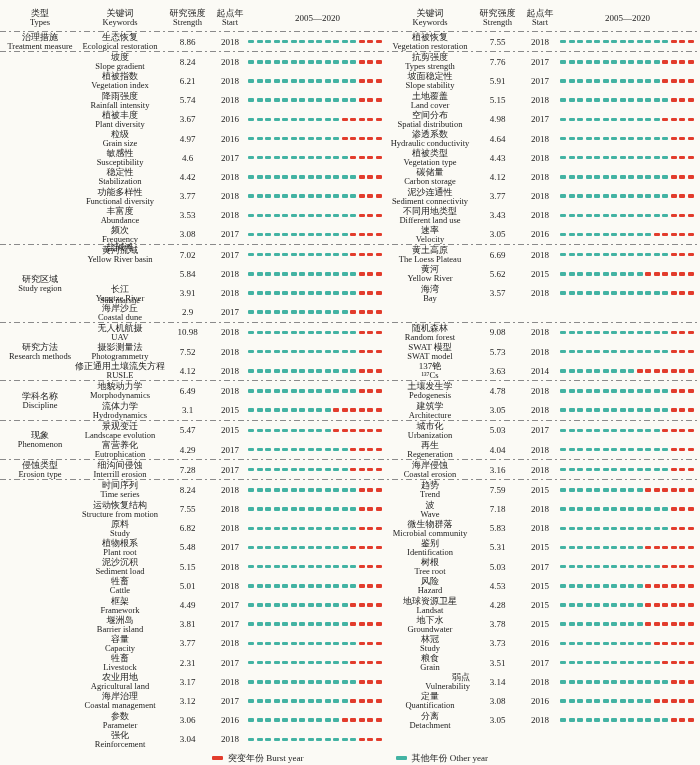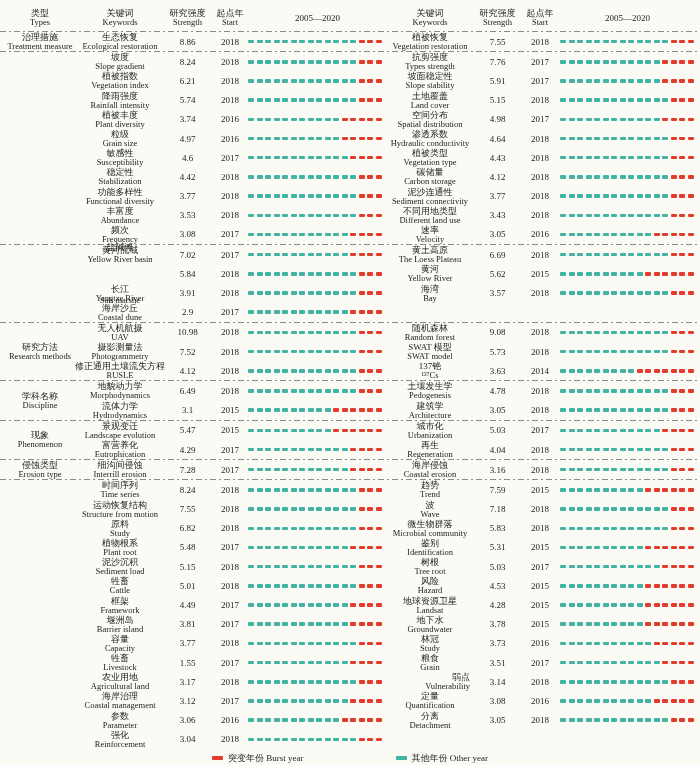--- a/index.html
+++ b/index.html
@@ -309,21 +309,21 @@
             <span class="seg" style="background: rgb(67, 179, 163);"></span>
             <span class="seg" style="background: rgb(226, 60, 44);"></span>
             <span class="seg" style="background: rgb(226, 60, 44);"></span>
             <span class="seg" style="background: rgb(226, 60, 44);"></span>
           </div>
         </div>
         <div class="kw" style="grid-area: 4 / 2;">
           <span class="zh">植被丰度</span>
           <span class="en">Plant diversity</span>
         </div>
-        <div class="num" style="grid-area: 4 / 3;">3.74</div>
+        <div class="num" style="grid-area: 4 / 3;">3.67</div>
         <div class="num" style="grid-area: 4 / 4;">2016</div>
         <div class="bar-cell left" style="grid-area: 4 / 5;">
           <div class="bar">
             <span class="seg" style="background: rgb(67, 179, 163);"></span>
             <span class="seg" style="background: rgb(67, 179, 163);"></span>
             <span class="seg" style="background: rgb(67, 179, 163);"></span>
             <span class="seg" style="background: rgb(67, 179, 163);"></span>
             <span class="seg" style="background: rgb(67, 179, 163);"></span>
             <span class="seg" style="background: rgb(67, 179, 163);"></span>
             <span class="seg" style="background: rgb(67, 179, 163);"></span>
@@ -672,20 +672,24 @@
             <span class="seg" style="background: rgb(226, 60, 44);"></span>
             <span class="seg" style="background: rgb(226, 60, 44);"></span>
             <span class="seg" style="background: rgb(226, 60, 44);"></span>
             <span class="seg" style="background: rgb(226, 60, 44);"></span>
             <span class="seg" style="background: rgb(226, 60, 44);"></span>
           </div>
         </div>
       </div>
       <div class="sep"></div>
       <div class="grid group">
+        <div class="types-cell" style="grid-area: 1 / 1 / span 4;">
+          <span class="zh">研究区域</span>
+          <span class="en">Study region</span>
+        </div>
         <div class="kw" style="grid-area: 1 / 2;">
           <span class="zh">黄河流域</span>
           <span class="en">Yellow River basin</span>
         </div>
         <div class="num" style="grid-area: 1 / 3;">7.02</div>
         <div class="num" style="grid-area: 1 / 4;">2017</div>
         <div class="bar-cell left" style="grid-area: 1 / 5;">
           <div class="bar">
             <span class="seg" style="background: rgb(67, 179, 163);"></span>
             <span class="seg" style="background: rgb(67, 179, 163);"></span>
@@ -1773,21 +1777,21 @@
             <span class="seg" style="background: rgb(226, 60, 44);"></span>
             <span class="seg" style="background: rgb(226, 60, 44);"></span>
             <span class="seg" style="background: rgb(226, 60, 44);"></span>
             <span class="seg" style="background: rgb(226, 60, 44);"></span>
           </div>
         </div>
         <div class="kw" style="grid-area: 10 / 2;">
           <span class="zh">牲畜</span>
           <span class="en">Livestock</span>
         </div>
-        <div class="num" style="grid-area: 10 / 3;">1.55</div>
+        <div class="num" style="grid-area: 10 / 3;">2.31</div>
         <div class="num" style="grid-area: 10 / 4;">2017</div>
         <div class="bar-cell left" style="grid-area: 10 / 5;">
           <div class="bar">
             <span class="seg" style="background: rgb(67, 179, 163);"></span>
             <span class="seg" style="background: rgb(67, 179, 163);"></span>
             <span class="seg" style="background: rgb(67, 179, 163);"></span>
             <span class="seg" style="background: rgb(67, 179, 163);"></span>
             <span class="seg" style="background: rgb(67, 179, 163);"></span>
             <span class="seg" style="background: rgb(67, 179, 163);"></span>
             <span class="seg" style="background: rgb(67, 179, 163);"></span>

